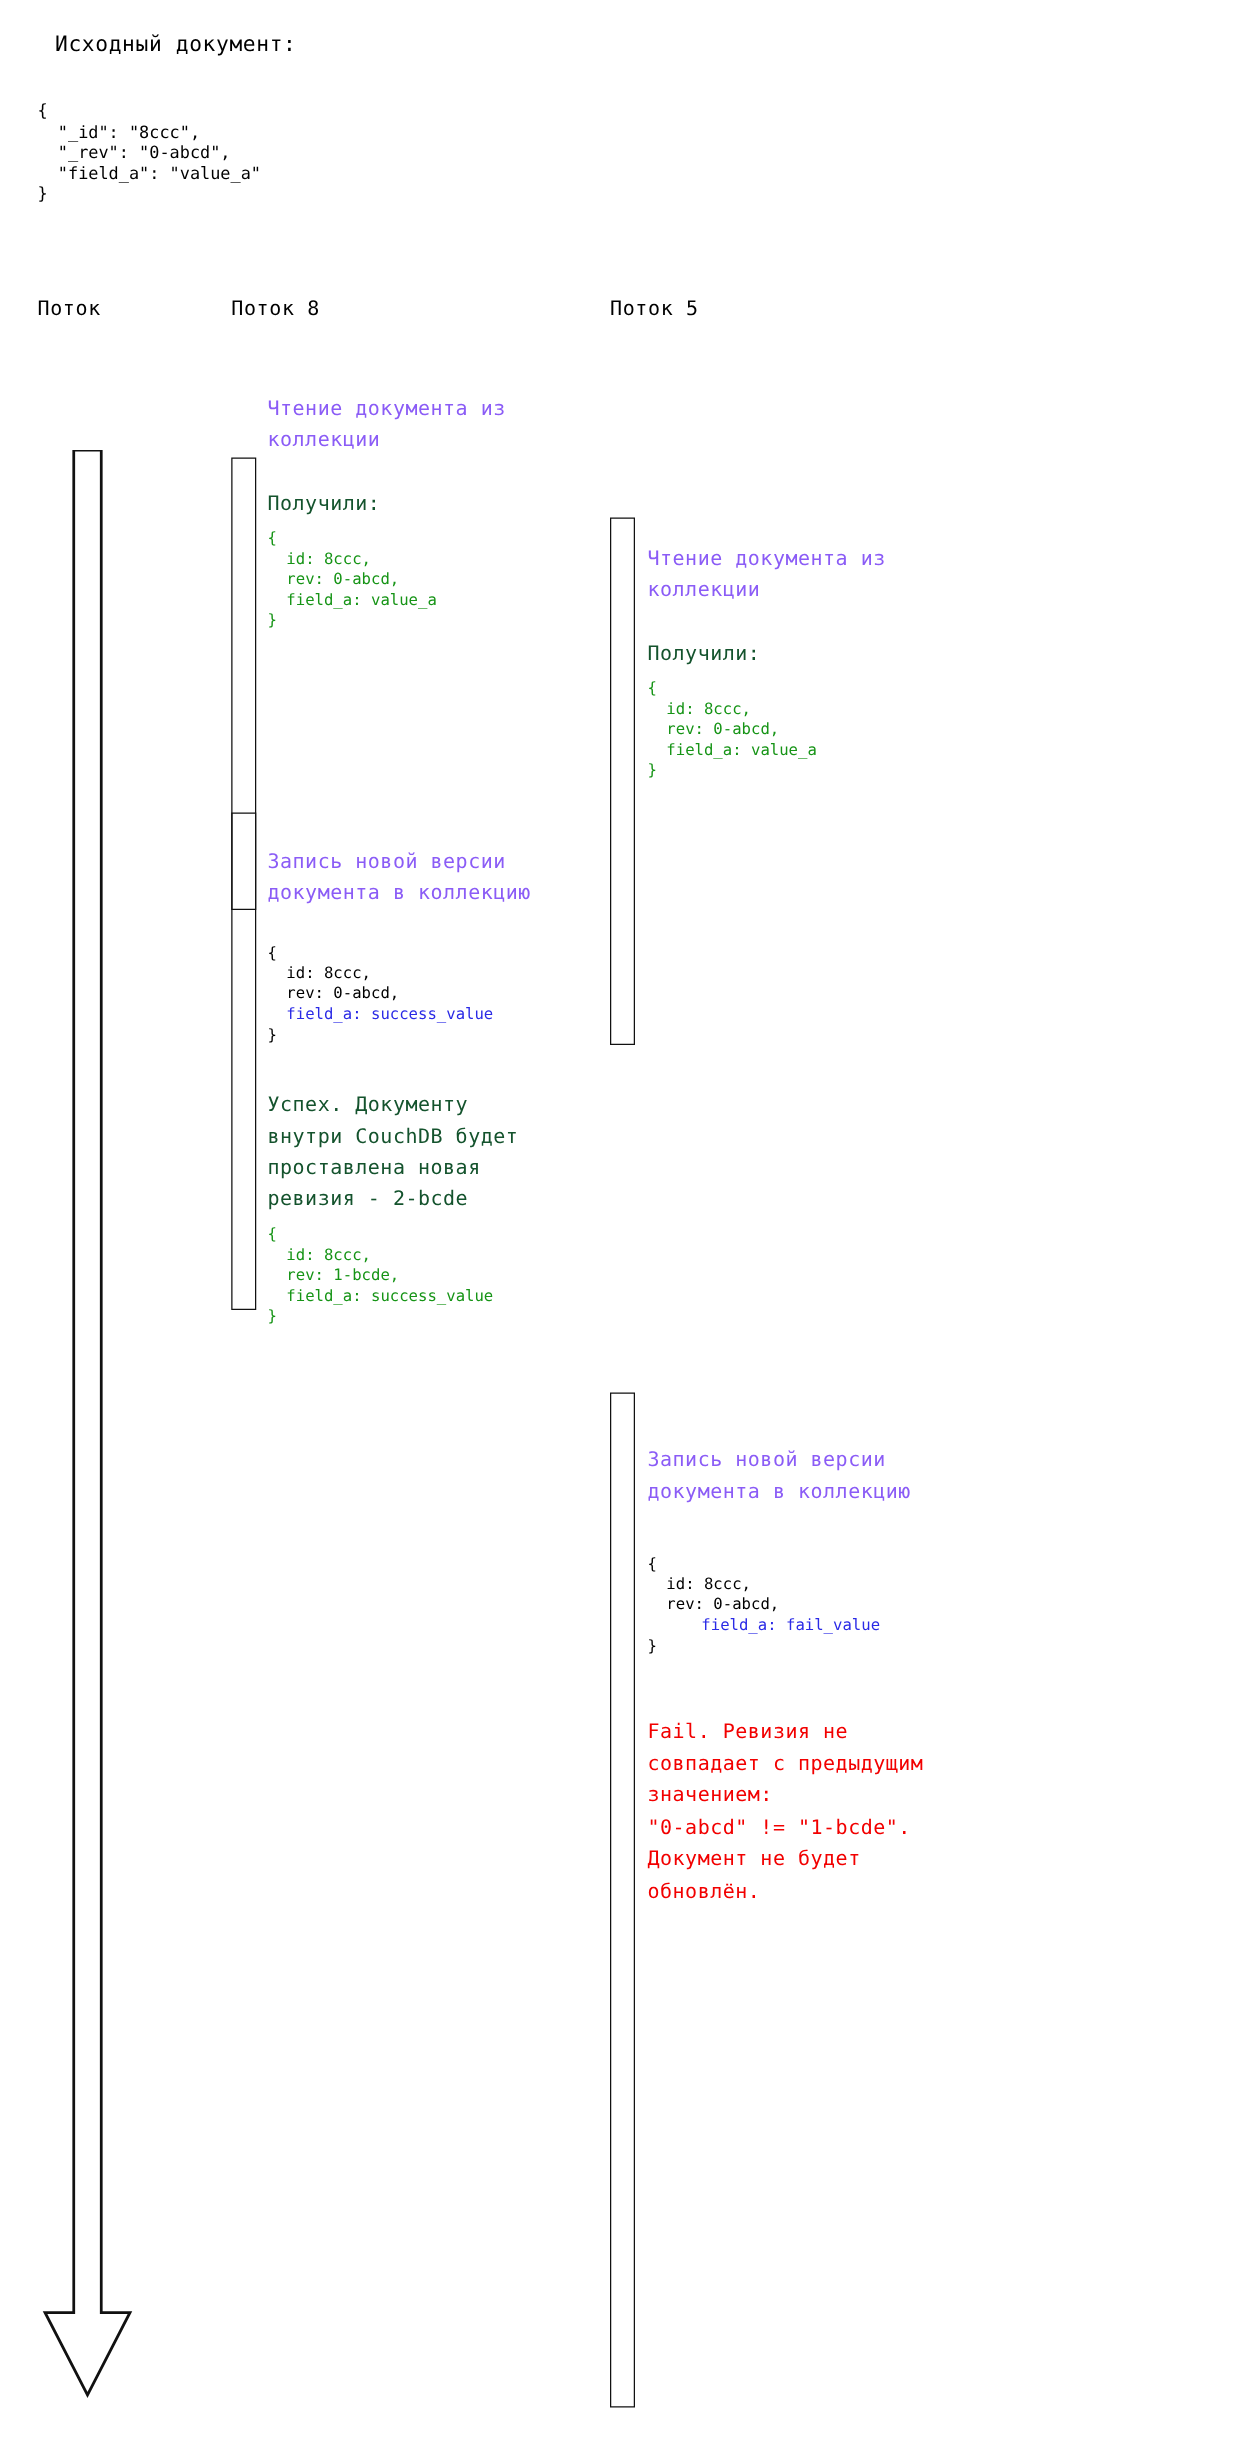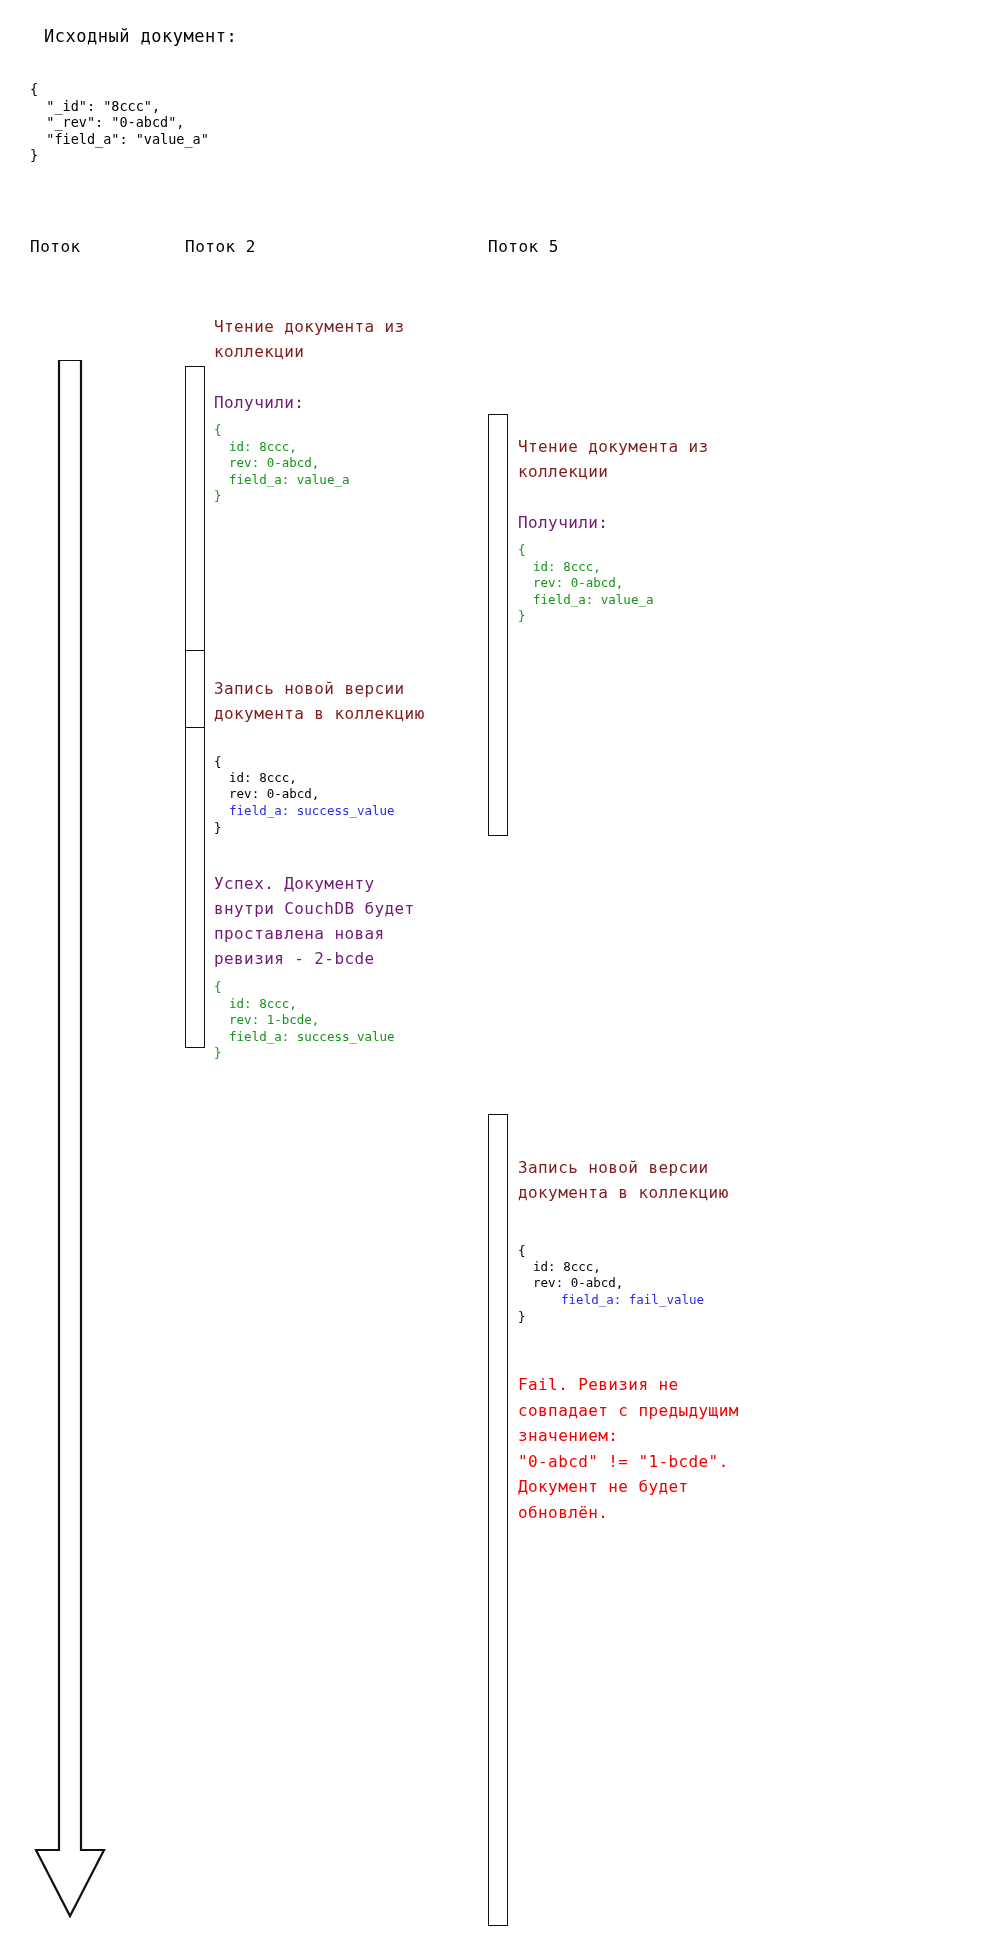--- a/index.html
+++ b/index.html
@@ -60,28 +60,28 @@
     box-sizing: border-box;
     background: transparent;
   }
 
   
   .block-heading {
     font-size: 16px;
     line-height: 25px;
     letter-spacing: 0.4px;
     white-space: pre-line;
-    color: #7f1d1d;
+    color: #8b5cf6;
   }
   .block-sub-green {
     font-size: 16px;
     line-height: 25px;
     letter-spacing: 0.4px;
     white-space: pre-line;
-    color: #701a75;
+    color: #14532d;
   }
   .block-sub-red {
     font-size: 16px;
     line-height: 25.5px;
     letter-spacing: 0.4px;
     white-space: pre-line;
     color: #f20000;
   }
   .code {
     font-size: 12.5px;
@@ -98,21 +98,21 @@
 <div class="abs" id="source-title">Исходный документ:</div>
 
 <div class="abs" id="source-json">{
   "_id": "8ccc",
   "_rev": "0-abcd",
   "field_a": "value_a"
 }</div>
 
 <div class="abs col-header" id="header-time">Поток</div>
 
-<div class="abs col-header" id="header-lane-1">Поток 2</div>
+<div class="abs col-header" id="header-lane-1">Поток 8</div>
 
 <div class="abs col-header" id="header-lane-2">Поток 5</div>
 
 <svg class="abs" id="time-arrow" viewBox="0 0 80 1565">
   <path d="M 29 0 L 29 1490 L 6 1490 L 40 1556 L 74 1490 L 51 1490 L 51 0 Z" fill="none" stroke="#111111" stroke-width="2.2" stroke-linejoin="miter"></path>
 </svg>
 
 <div class="abs bracket" style="left:185px; top:366px; height:362px;"></div>
 
 <div class="abs block-heading" style="left:214px; top:314px; width:260px;">Чтение документа из

